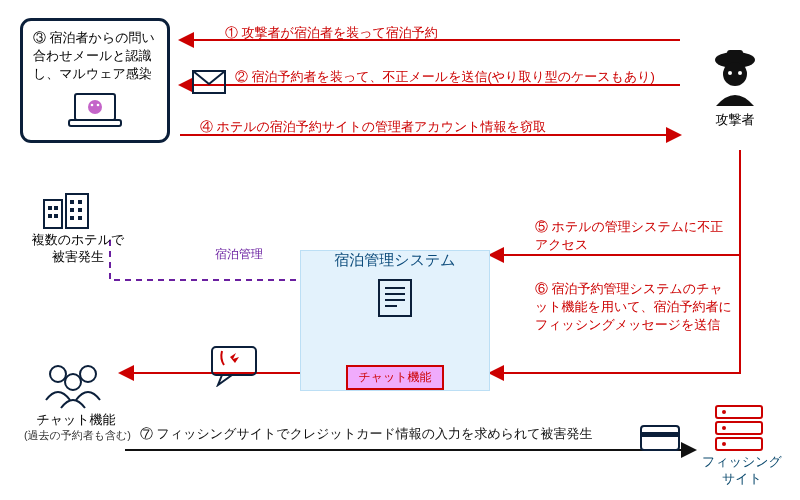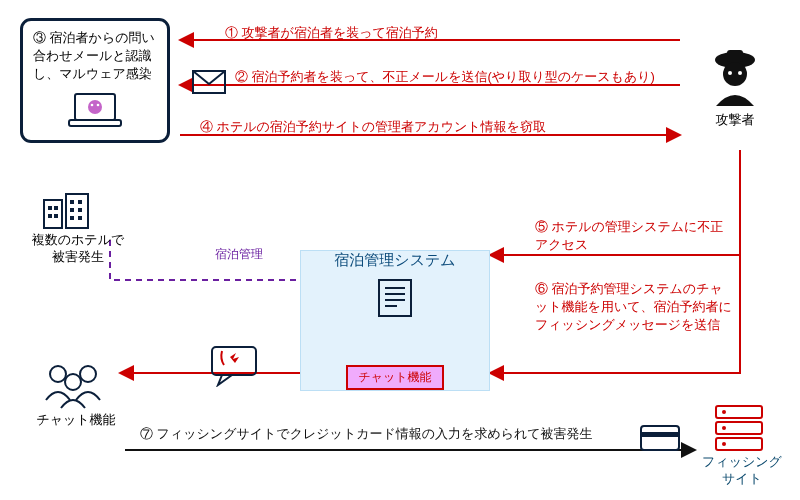--- a/index.html
+++ b/index.html
@@ -116,20 +116,21 @@
 
   <svg class="icon" style="left:40px; top:360px;" width="70" height="50">
     <circle cx="18" cy="14" r="8" fill="none" stroke="#0b1f3a" stroke-width="2"></circle>
     <path d="M6 40 Q18 24 30 40" fill="none" stroke="#0b1f3a" stroke-width="2"></path>
     <circle cx="48" cy="14" r="8" fill="none" stroke="#0b1f3a" stroke-width="2"></circle>
     <path d="M36 40 Q48 24 60 40" fill="none" stroke="#0b1f3a" stroke-width="2"></path>
     <circle cx="33" cy="22" r="8" fill="#fff" stroke="#0b1f3a" stroke-width="2"></circle>
     <path d="M21 48 Q33 32 45 48" fill="#fff" stroke="#0b1f3a" stroke-width="2"></path>
   </svg>
   <div class="actor-label" style="left:30px; top:412px; width:92px;">チャット機能</div>
+  <div class="actor-label small" style="left:20px; top:428px; width:115px;">(過去の予約者も含む)</div>
 
   <svg class="icon" style="left:640px; top:425px;" width="40" height="26">
     <rect x="1" y="1" width="38" height="24" rx="3" fill="none" stroke="#0b1f3a" stroke-width="2"></rect>
     <rect x="1" y="7" width="38" height="5" fill="#0b1f3a"></rect>
   </svg>
 
   <svg class="icon" style="left:712px; top:402px;" width="54" height="50">
     <rect x="4" y="4" width="46" height="12" rx="2" fill="none" stroke="#c00" stroke-width="2"></rect>
     <rect x="4" y="20" width="46" height="12" rx="2" fill="none" stroke="#c00" stroke-width="2"></rect>
     <rect x="4" y="36" width="46" height="12" rx="2" fill="none" stroke="#c00" stroke-width="2"></rect>

